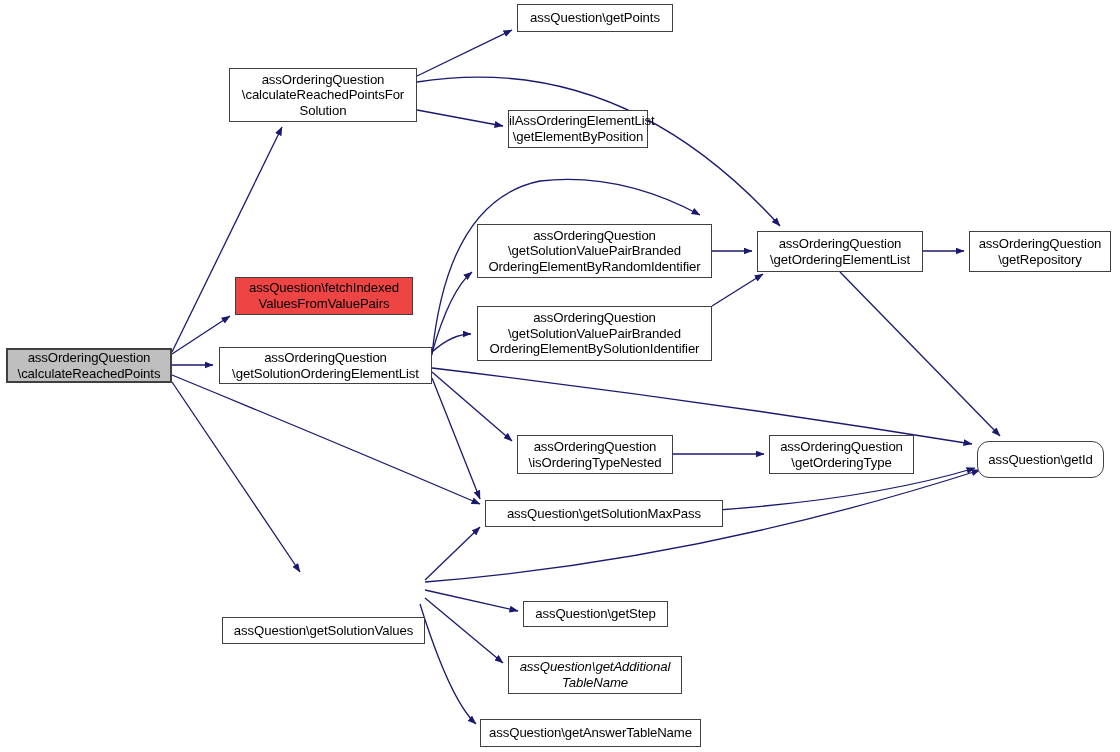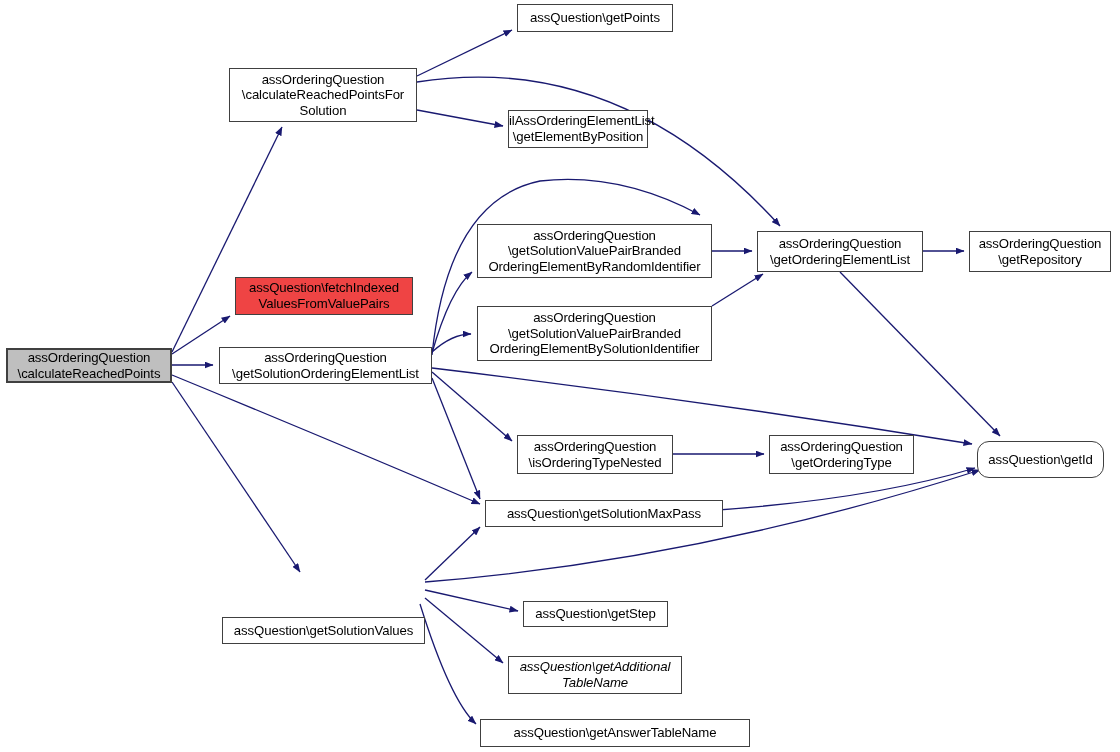--- a/index.html
+++ b/index.html
@@ -111,15 +111,15 @@
       <div class="node" style="left: 517px; top: 435px; width: 156px; height: 39px; background: rgb(255, 255, 255); border-color: rgb(64, 64, 64);"><span class="node-label">assOrderingQuestion
 \isOrderingTypeNested</span></div>
       <div class="node" style="left: 769px; top: 435px; width: 145px; height: 39px; background: rgb(255, 255, 255); border-color: rgb(64, 64, 64);"><span class="node-label">assOrderingQuestion
 \getOrderingType</span></div>
       <div class="node" style="left: 977px; top: 441px; width: 127px; height: 37px; background: rgb(255, 255, 255); border-color: rgb(64, 64, 64); border-radius: 12px;"><span class="node-label">assQuestion\getId</span></div>
       <div class="node" style="left: 485px; top: 500px; width: 238px; height: 27px; background: rgb(255, 255, 255); border-color: rgb(64, 64, 64);"><span class="node-label">assQuestion\getSolutionMaxPass</span></div>
       <div class="node" style="left: 222px; top: 577px; width: 203px; height: 27px; background: rgb(255, 255, 255); border-color: rgb(64, 64, 64); margin-top: 40px;"><span class="node-label">assQuestion\getSolutionValues</span></div>
       <div class="node" style="left: 523px; top: 601px; width: 145px; height: 26px; background: rgb(255, 255, 255); border-color: rgb(64, 64, 64);"><span class="node-label">assQuestion\getStep</span></div>
       <div class="node" style="left: 508px; top: 656px; width: 174px; height: 38px; background: rgb(255, 255, 255); border-color: rgb(64, 64, 64); font-style: italic;"><span class="node-label">assQuestion\getAdditional
 TableName</span></div>
-      <div class="node" style="left: 480px; top: 719px; width: 270px; height: 28px; background: rgb(255, 255, 255); border-color: rgb(64, 64, 64);"><span class="node-label">assQuestion\getAnswerTableName</span></div>
+      <div class="node" style="left: 480px; top: 719px; width: 221px; height: 28px; background: rgb(255, 255, 255); border-color: rgb(64, 64, 64);"><span class="node-label">assQuestion\getAnswerTableName</span></div>
     </div>
 </div>
 
 </body></html>

